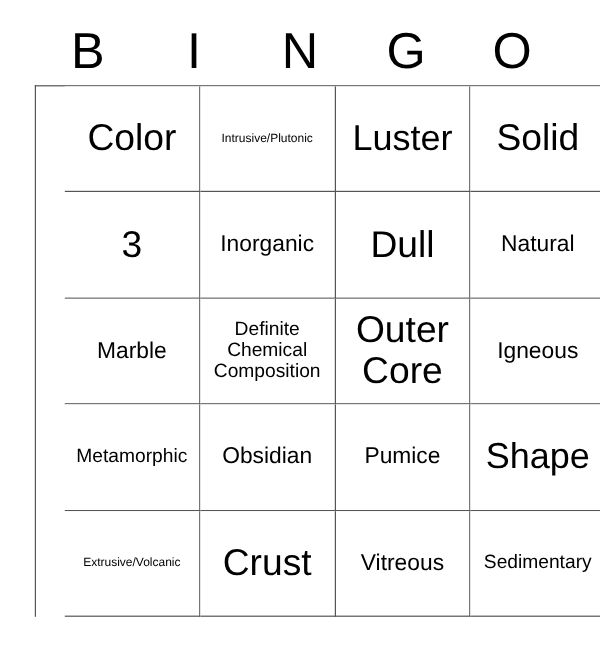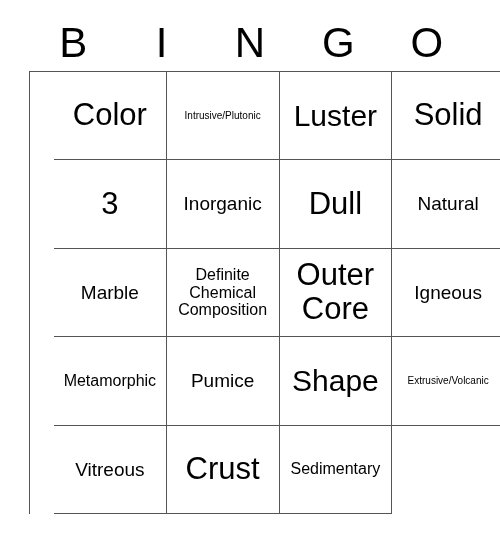--- a/index.html
+++ b/index.html
@@ -135,32 +135,35 @@
         <span class="cell-text">Outer
 Core</span>
       </div>
       <div class="cell sz-md">
         <span class="cell-text">Igneous</span>
       </div>
       <div class="cell sz-sm">
         <span class="cell-text">Metamorphic</span>
       </div>
       <div class="cell sz-md">
+        <span class="cell-text">Obsidian</span>
+      </div>
+      <div class="cell sz-md">
         <span class="cell-text">Pumice</span>
       </div>
       <div class="cell sz-lg">
         <span class="cell-text">Shape</span>
       </div>
       <div class="cell sz-xs">
         <span class="cell-text">Extrusive/Volcanic</span>
       </div>
+      <div class="cell sz-xl">
+        <span class="cell-text">Crust</span>
+      </div>
       <div class="cell sz-md">
         <span class="cell-text">Vitreous</span>
-      </div>
-      <div class="cell sz-xl">
-        <span class="cell-text">Crust</span>
       </div>
       <div class="cell sz-sm">
         <span class="cell-text">Sedimentary</span>
       </div>
     </div>
 
 </div>
 
 </body></html>

